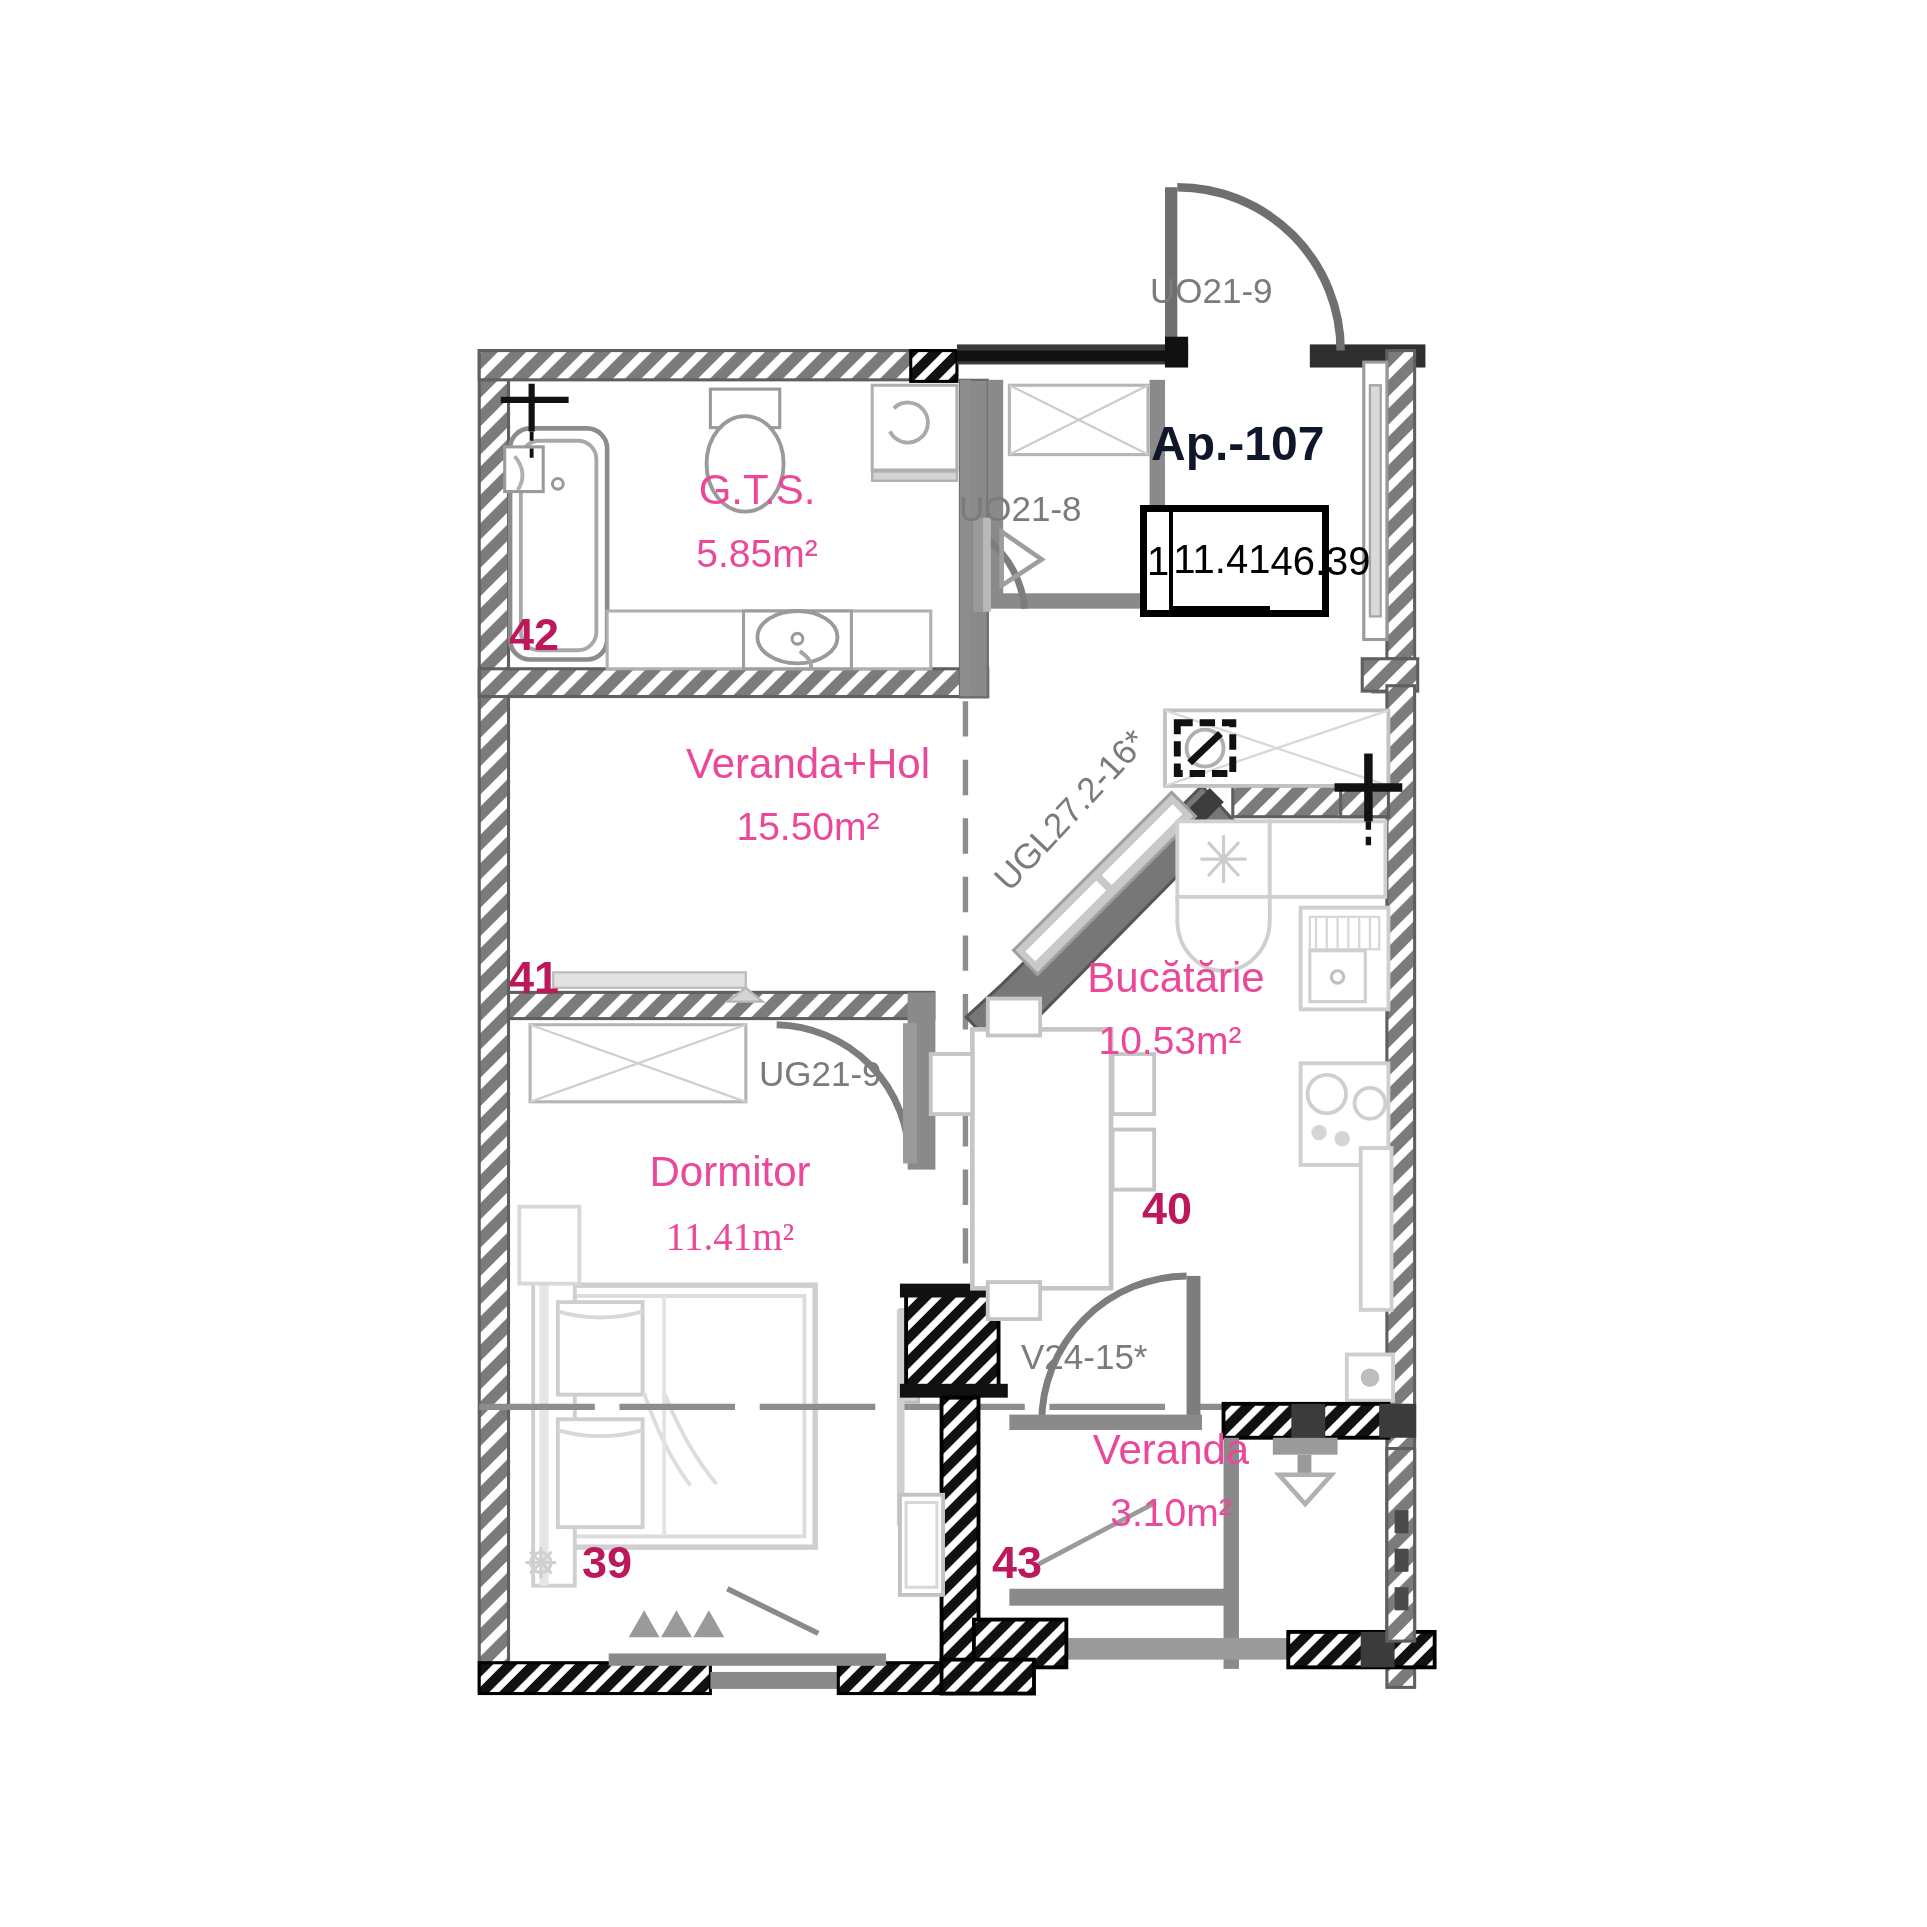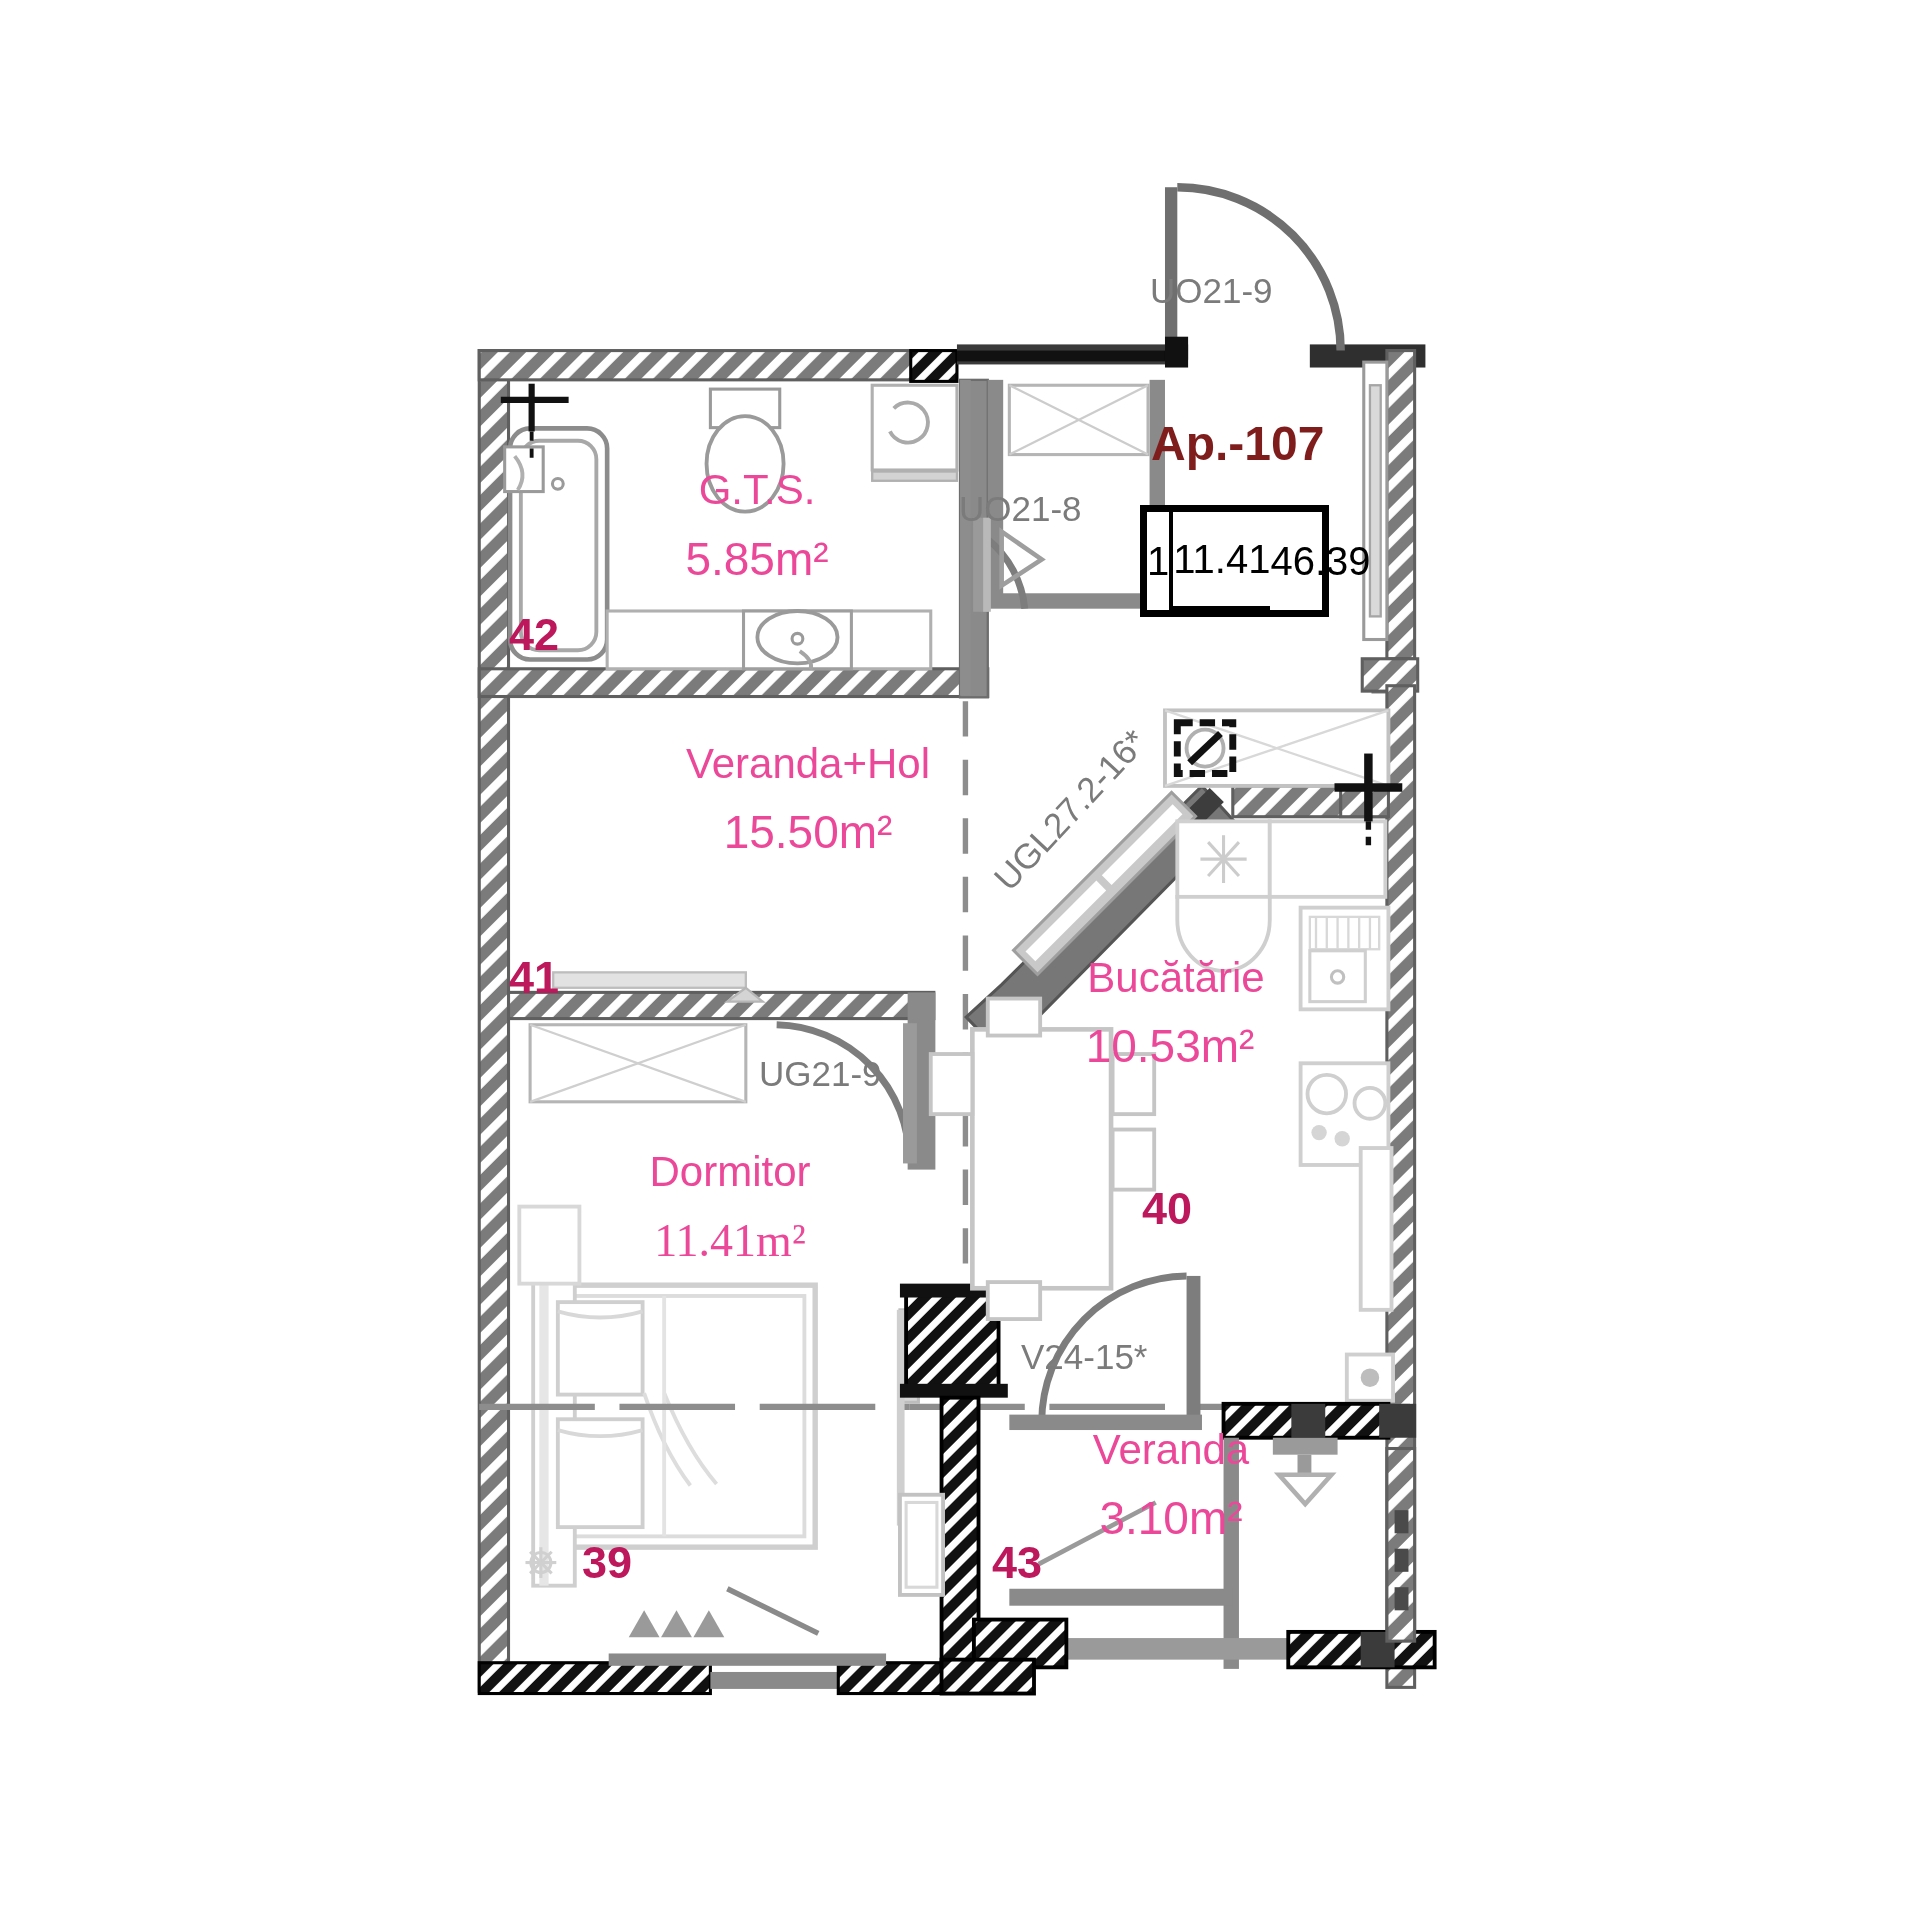--- a/index.html
+++ b/index.html
@@ -1,23 +1,23 @@
 <!DOCTYPE html>
 <html style="font-size:12.3px"><head>
 <meta charset="utf-8">
 <style>
   html,body{margin:0;padding:0;background:#ffffff;}
   body{width:1927px;height:1927px;font-family:"Liberation Sans",sans-serif;position:relative;overflow:hidden;}
   #plan{position:absolute;left:0;top:0;width:1927px;height:1927px;}
   .txt{position:absolute;color:#ec4899;white-space:nowrap;font-family:"Liberation Sans",sans-serif;}
   .room-name{font-size:42px;letter-spacing:0px;}
-  .room-area{font-size:46px;}
+  .room-area{font-size:39px;}
   .marker{font-size:45px;font-weight:bold;color:#be185d;}
   .opening{font-size:35px;color:#7b7b7b;}
-  .aptitle{font-size:48px;font-weight:bold;color:#7f1d1d;text-align:center;}
+  .aptitle{font-size:48px;font-weight:bold;color:#0f172a;text-align:center;}
   .boxnum{font-size:40px;color:#000;}
   .ctr{transform:translateX(-50%);}
   #apbox{position:absolute;left:1140px;top:505px;width:189px;height:112px;border:7px solid #000;background:#fff;box-sizing:border-box;display:flex;}
   #apbox .cell-left{width:54px;border-right:4.6px solid #000;display:flex;align-items:center;justify-content:center;box-sizing:border-box;}
   #apbox .cell-right{flex:1;display:flex;flex-direction:row;box-sizing:border-box;}
   #apbox .cell-right>div{flex:1;display:flex;align-items:center;justify-content:center;box-sizing:border-box;}
   #apbox .cell-right>div:first-child{border-bottom:4.6px solid #000;}
   .rot-ugl{position:absolute;left:986px;top:871px;transform:rotate(-47deg);transform-origin:0 0;font-size:35px;color:#7b7b7b;white-space:nowrap;}
 </style>
 </head>

